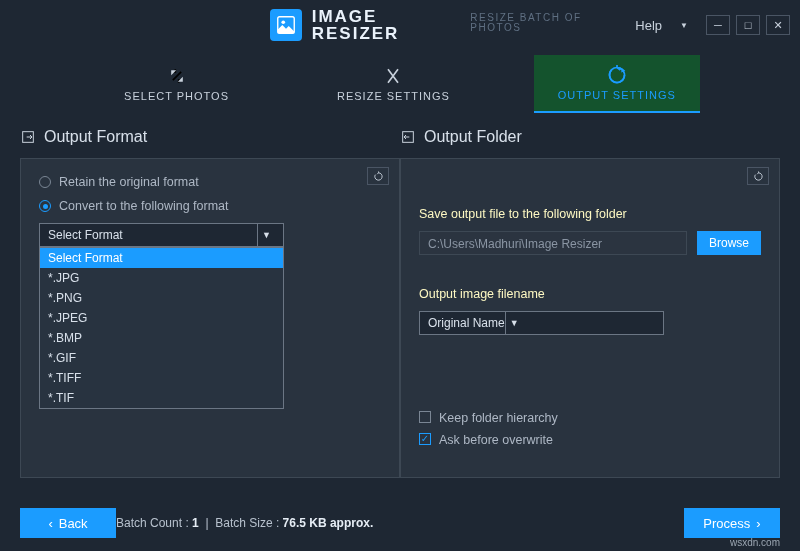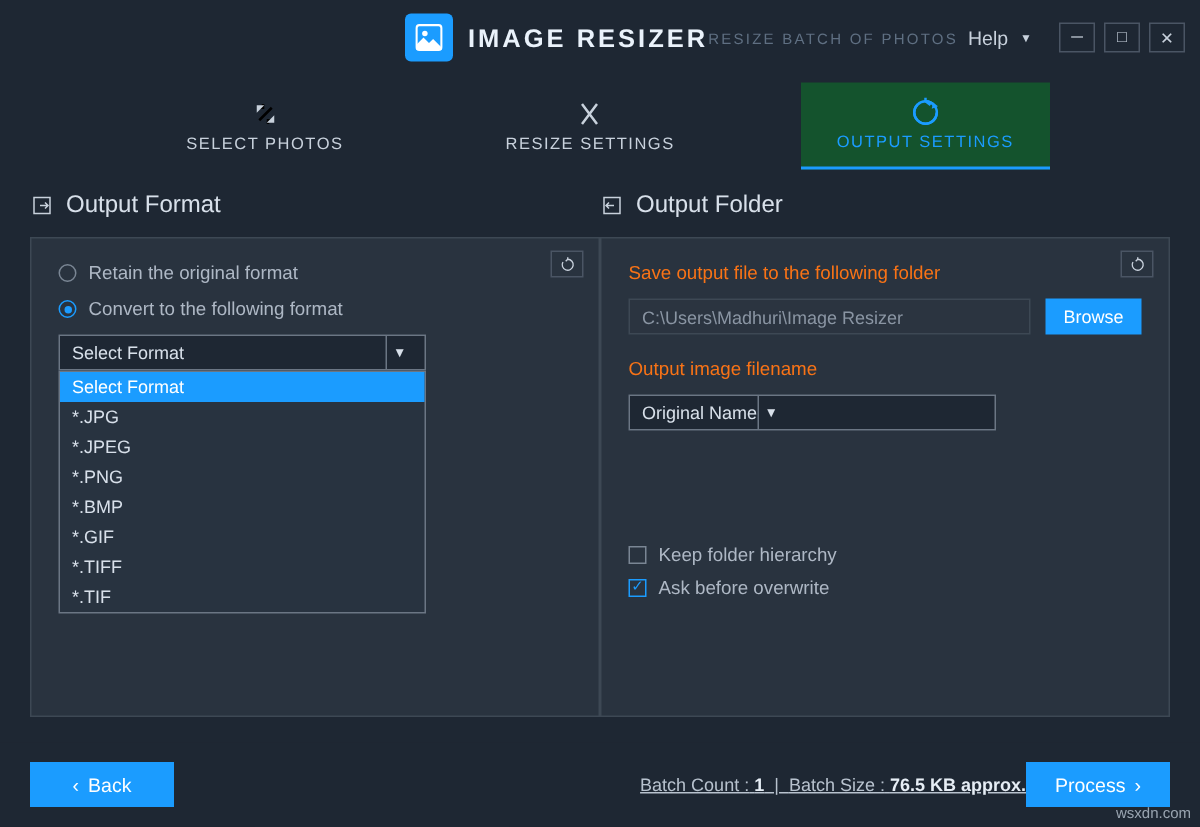--- a/index.html
+++ b/index.html
@@ -6,21 +6,21 @@
     body { width: 800px; height: 551px; background: #1e2733; overflow: hidden; position: relative; }
     
     .titlebar { height: 50px; display: flex; align-items: center; padding: 0 10px; background: #1e2733; }
     .titlebar-spacer { flex: 1; }
     .logo-block { display: flex; align-items: center; gap: 10px; margin-left: 260px; }
     .logo-icon { width: 32px; height: 32px; background: #1b9cff; border-radius: 4px; display: flex; align-items: center; justify-content: center; }
     .logo-icon svg { width: 22px; height: 22px; fill: white; }
     .logo-text { display: flex; flex-direction: row; line-height: 1; }
     .logo-title { color: #eaf2fb; font-size: 17px; font-weight: 600; letter-spacing: 2px; }
     .logo-sub { color: #5f6f82; font-size: 10px; letter-spacing: 1.5px; margin-top: 5px; }
-    .help { color: #c8d1dc; font-size: 13px; margin-right: 18px; cursor: pointer; display: flex; align-items: center; gap: 8px; }
+    .help { color: #c8d1dc; font-size: 13px; margin-right: 18px; cursor: pointer; display: flex; align-items: center; gap: 18px; }
     .winbtns { display: flex; gap: 6px; }
     .winbtn { width: 24px; height: 20px; border: 1px solid #4a5564; display: flex; align-items: center; justify-content: center; color: #c8d1dc; font-size: 11px; cursor: pointer; background: transparent; }
     
     .tabs { height: 68px; display: flex; justify-content: center; gap: 60px; align-items: center; background: #1e2733; }
     .tab { display: flex; flex-direction: column; align-items: center; gap: 4px; padding: 10px 24px; cursor: pointer; position: relative; }
     .tab.active { background: #14532d; border-bottom: 2px solid #1b9cff; }
     .tab-icon { width: 20px; height: 20px; fill: #c8d1dc; }
     .tab.active .tab-icon { fill: #1b9cff; }
     .tab-label { color: #c8d1dc; font-size: 11px; letter-spacing: 1px; font-weight: 500; }
     .tab.active .tab-label { color: #1b9cff; }
@@ -38,37 +38,37 @@
     .radio.checked::after { content: ""; width: 5px; height: 5px; background: #1b9cff; border-radius: 50%; }
     .radio.checked { border-color: #1b9cff; }
     
     .select-wrap { position: relative; margin-top: 6px; width: 245px; }
     .select-box { height: 24px; background: #1e2733; border: 1px solid #6b7684; color: #d8e0ea; font-size: 12px; padding: 0 8px; display: flex; align-items: center; justify-content: space-between; cursor: pointer; }
     .select-arrow { width: 18px; height: 100%; border-left: 1px solid #6b7684; display: flex; align-items: center; justify-content: center; color: #d8e0ea; font-size: 9px; }
     .dropdown { position: absolute; top: 24px; left: 0; width: 245px; background: #283340; border: 1px solid #6b7684; z-index: 10; }
     .dropdown-item { padding: 3px 8px; color: #d8e0ea; font-size: 12px; cursor: pointer; }
     .dropdown-item.sel { background: #1b9cff; color: #fff; }
     
-    .field-label { color: #f97316; font-size: 12.5px; margin-bottom: 10px; }
+    .field-label { color: #fef9c3; font-size: 12.5px; margin-bottom: 10px; margin-top: 32px; }
     .path-row { display: flex; gap: 10px; align-items: center; margin-bottom: 16px; }
     .path-input { flex: 1; height: 24px; background: #2b3440; border: 1px solid #3d4854; color: #8a95a3; font-size: 12px; padding: 0 8px; line-height: 24px; }
     .browse-btn { width: 64px; height: 24px; background: #1b9cff; color: #fff; font-size: 12px; border: none; cursor: pointer; }
     .select-box2 { height: 24px; background: #1e2733; border: 1px solid #6b7684; color: #d8e0ea; font-size: 12px; padding: 0 8px; display: flex; align-items: center; justify-content: flex-start; cursor: pointer; width: 245px; }
     
     .check-section { margin-top: 76px; }
-    .check-line { display: flex; align-items: center; gap: 8px; color: #aeb8c5; font-size: 12.5px; margin-bottom: 8px; cursor: pointer; }
+    .check-line { display: flex; align-items: flex-start; gap: 8px; color: #aeb8c5; font-size: 12.5px; margin-bottom: 8px; cursor: pointer; }
     .chk { width: 12px; height: 12px; border: 1.5px solid #7a8694; display: flex; align-items: center; justify-content: center; }
     .chk.checked { border-color: #1b9cff; }
     .chk.checked::after { content: "✓"; color: #1b9cff; font-size: 10px; line-height: 1; }
     
     .footer { position: absolute; bottom: 0; left: 0; right: 0; height: 56px; display: flex; align-items: center; padding: 0 20px; background: #1e2733; }
     .footer-btn { width: 96px; height: 30px; background: #1b9cff; color: #fff; border: none; font-size: 13px; cursor: pointer; display: flex; align-items: center; justify-content: center; gap: 6px; }
-    .footer-center { flex: 1; text-align: right; color: #b8c2ce; font-size: 12px; text-decoration: underline; }
+    .footer-center { flex: 1; text-align: left; color: #b8c2ce; font-size: 12px; }
     .footer-center .bold { color: #e6edf5; font-weight: 600; }
-    .watermark { position: absolute; right: 6px; bottom: 3px; color: #9aa5b1; font-size: 10px; }
+    .watermark { position: absolute; right: 20px; bottom: 3px; color: #9aa5b1; font-size: 10px; }
   </style>
 </head>
 <body>
 
 <div class="titlebar">
   <div class="logo-block">
     <div class="logo-icon">
       <svg viewBox="0 0 24 24">
           <rect x="3" y="3" width="18" height="18" rx="2" fill="none" stroke="white" stroke-width="1.5"></rect>
           <circle cx="9" cy="9" r="2" fill="white"></circle>
@@ -142,22 +142,22 @@
         <span>Convert to the following format</span>
       </div>
       <div class="select-wrap">
         <div class="select-box">
           <span>Select Format</span>
           <span class="select-arrow">▼</span>
         </div>
         <div class="dropdown">
           <div class="dropdown-item sel">Select Format</div>
           <div class="dropdown-item">*.JPG</div>
+          <div class="dropdown-item">*.PNG</div>
           <div class="dropdown-item">*.JPEG</div>
-          <div class="dropdown-item">*.PNG</div>
           <div class="dropdown-item">*.BMP</div>
           <div class="dropdown-item">*.GIF</div>
           <div class="dropdown-item">*.TIFF</div>
           <div class="dropdown-item">*.TIF</div>
         </div>
       </div>
     </div>
   </div>
 
   <div class="panel">

